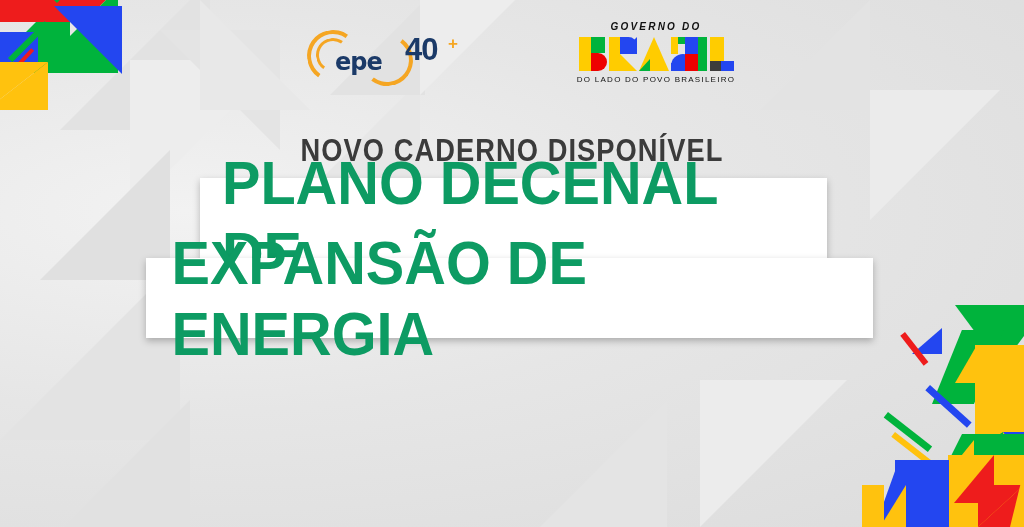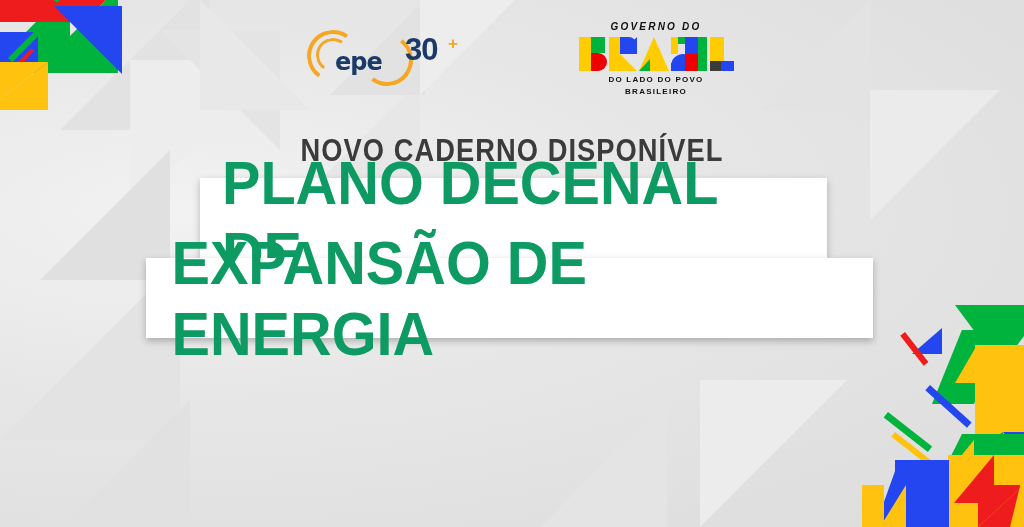--- a/index.html
+++ b/index.html
@@ -42,21 +42,21 @@
     font-size:17px;font-weight:700;color:#f5a623;line-height:17px;
   }
   .swoosh{position:absolute;border-style:solid;border-color:transparent;border-radius:50%;}
 
   .mme{position:absolute;left:437px;top:36px;width:130px;text-align:center;color:#1d1d1b;}
   .mme .l1{font-size:11px;letter-spacing:2.0px;font-weight:400;line-height:16px;}
   .mme .l2{font-size:12px;letter-spacing:1.7px;font-weight:700;line-height:16px;}
 
   .gov{position:absolute;left:576px;top:20px;width:160px;text-align:center;}
   .gov .top{font-size:10px;font-weight:700;letter-spacing:2.2px;color:#111;line-height:14px;font-style:italic;}
-  .gov .bottom{font-size:8px;font-weight:700;letter-spacing:1.25px;color:#111;line-height:12px;margin-top:3px;}
+  .gov .bottom{font-size:8px;font-weight:400;letter-spacing:1.25px;color:#111;line-height:12px;margin-top:3px;}
   .brasil{position:relative;width:155px;height:34px;margin:3px auto 0;}
   .brasil div{position:absolute;}
 
   
   #kicker{
     position:absolute;left:0;top:133px;width:1024px;text-align:center;
     font-family:"Liberation Sans Narrow","Liberation Sans",sans-serif;
     font-size:31px;font-weight:700;color:#3b3b3b;letter-spacing:1.2px;
     transform:scaleX(0.88);
   }
@@ -173,21 +173,21 @@
     <div class="shape tri" style="left:1010px;top:470px;border-width:0 0 57px 14px;border-bottom-color:#ffc20e;"></div>
   </div>
 
   <div id="logos">
 
     <div class="epe-wrap">
       <div class="swoosh" style="left:2px;top:2px;width:44px;height:44px;border-width:4px;border-color:#f5a623 transparent transparent #f5a623;transform:rotate(-10deg);"></div>
       <div class="swoosh" style="left:11px;top:10px;width:28px;height:28px;border-width:3px;border-color:#f5a623 transparent transparent #f5a623;transform:rotate(-10deg);"></div>
       <div class="swoosh" style="left:56px;top:6px;width:44px;height:44px;border-width:4px;border-color:transparent #f5a623 #f5a623 transparent;transform:rotate(-8deg);"></div>
       <div class="epe-text">epe</div>
-      <div class="epe-20">30</div>
+      <div class="epe-20">40</div>
       <div class="epe-plus">+</div>
     </div>
 
 
     <div class="gov">
       <div class="top">GOVERNO DO</div>
       <div class="brasil">
 
         <div style="left:0px;top:0px;width:12px;height:34px;background:#ffcc00;"></div>
         <div style="left:12px;top:0px;width:14px;height:16px;background:#00b33c;"></div>

